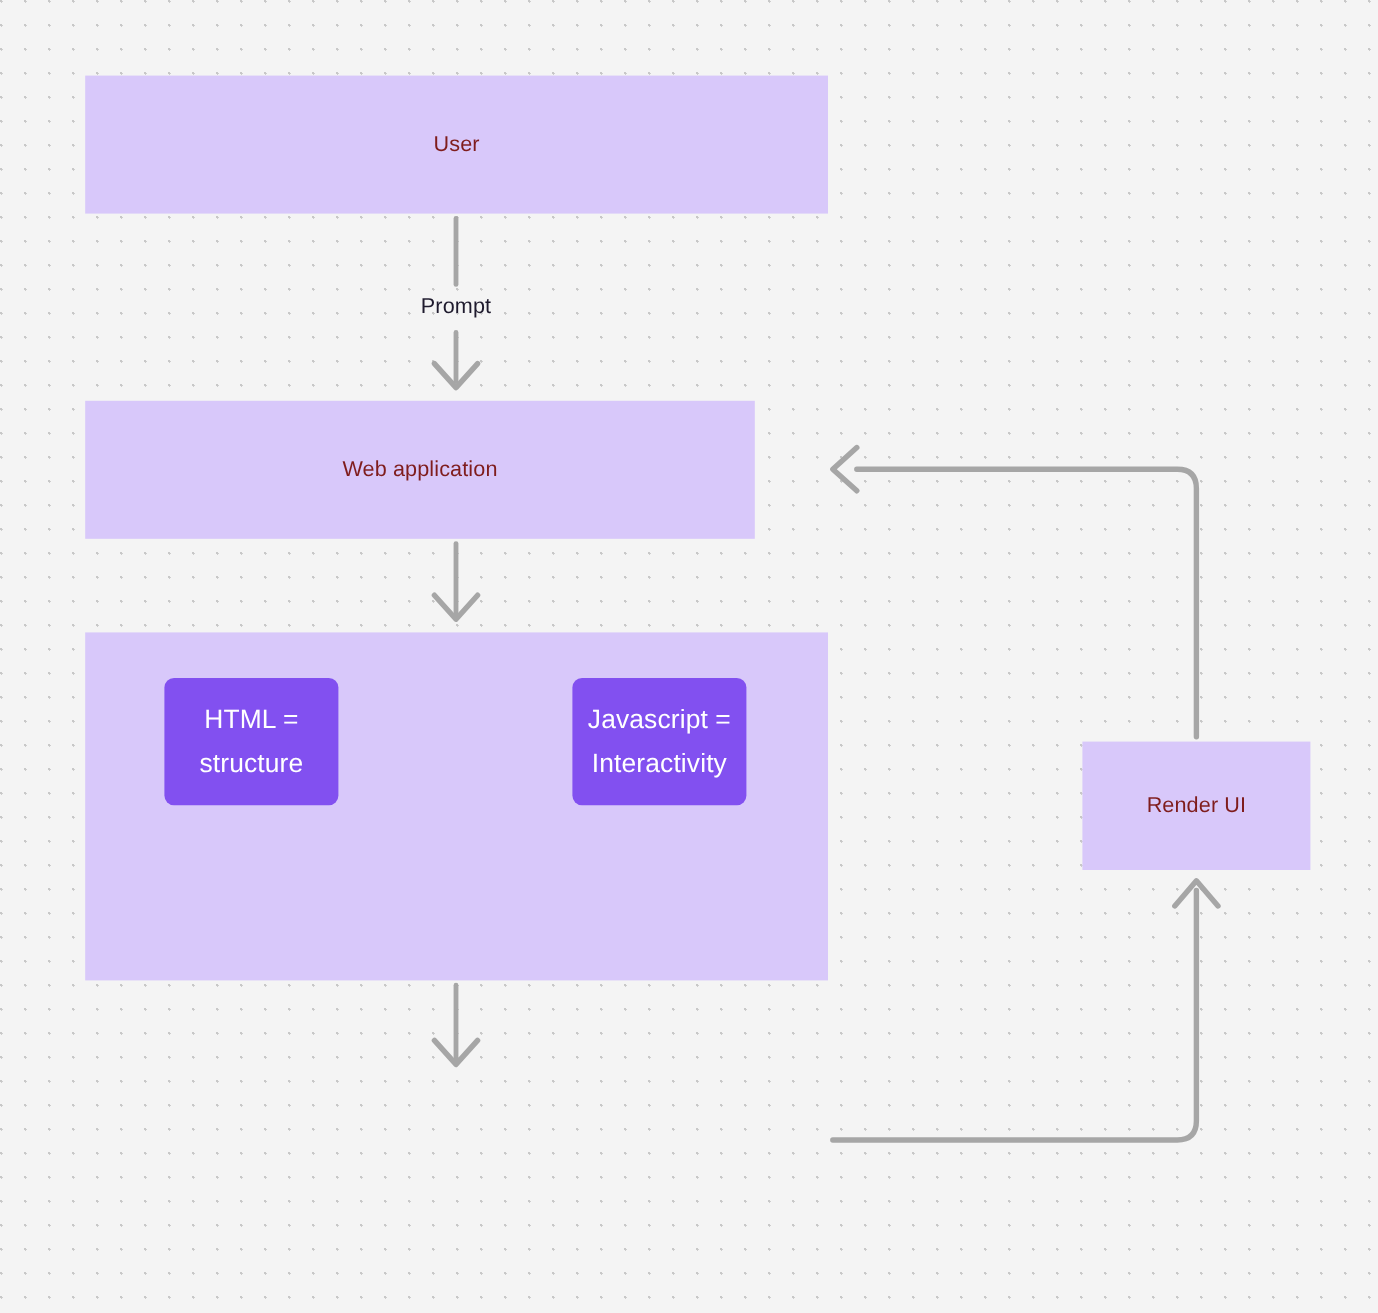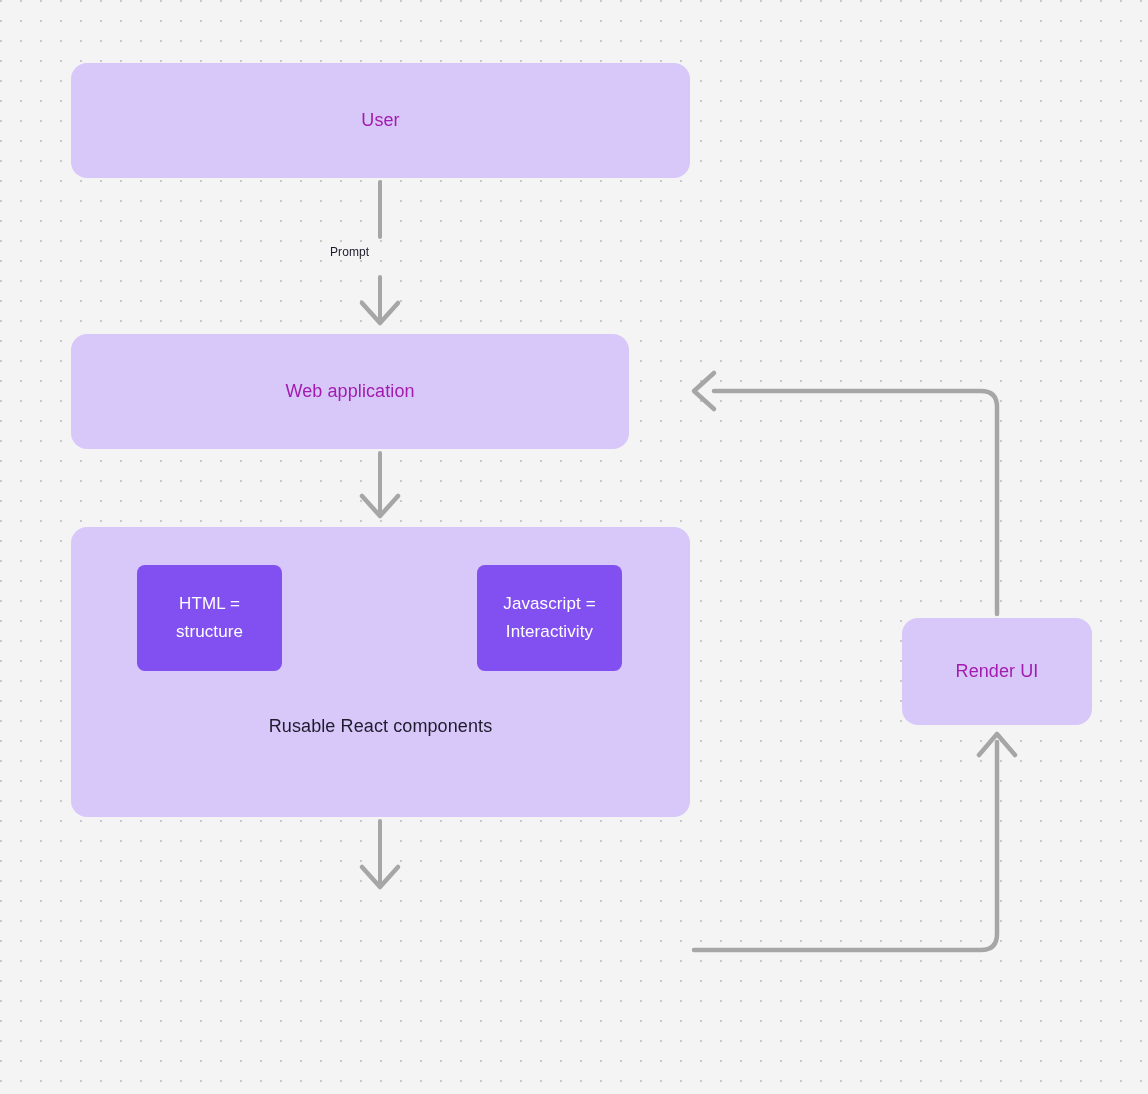--- a/index.html
+++ b/index.html
@@ -21,38 +21,38 @@
     background-color: #f4f4f4;
     background-image: radial-gradient(circle at 1px 1px, #c8c8c8 1.1px, rgba(0,0,0,0) 1.2px);
     background-size: 20px 20px;
     background-position: 0px 0px;
   }
 
   
   .node {
     position: absolute;
     box-sizing: border-box;
-    border-radius: 16px;
+    border-radius: 0;
     display: flex;
     align-items: center;
     justify-content: center;
     text-align: center;
-    color: #a21caf;
+    color: #7f1d1d;
     font-size: 18px;
     line-height: 1.32;
     letter-spacing: 0.1px;
     background: #d8c8fa;
     white-space: pre-line;
   }
 
   .node.chip {
     background: #8250f0;
     color: #ffffff;
     border-radius: 8px;
-    font-size: 17px;
+    font-size: 22px;
     line-height: 1.62;
     padding: 4px 8px;
   }
 
   
   #node-user          { left: 71px;  top: 63px;  width: 619px; height: 115px; }
   #node-web-app       { left: 71px;  top: 334px; width: 558px; height: 115px; }
   #node-components    { left: 71px;  top: 527px; width: 619px; height: 290px; }
   #node-vite          { left: 71px;  top: 898px; width: 619px; height: 115px; }
   #node-render-ui     { left: 902px; top: 618px; width: 190px; height: 107px; text-align: right; }
@@ -69,25 +69,25 @@
     width: 619px;
     text-align: center;
     font-size: 18px;
     color: #1f1b2e;
     letter-spacing: 0.1px;
   }
 
   
   .edge-label {
     position: absolute;
-    font-size: 12px;
+    font-size: 18px;
     color: #1f1b2e;
     background: transparent;
     letter-spacing: 0.1px;
-    text-align: left;
+    text-align: center;
   }
   #label-prompt { left: 330px; top: 245px; width: 100px; }
 
   
   #edges {
     position: absolute;
     left: 0;
     top: 0;
     width: 1148px;
     height: 1094px;
@@ -148,21 +148,20 @@
     <span>HTML =
 structure</span>
   </div>
 
 
   <div class="node chip" id="chip-js">
     <span>Javascript =
 Interactivity</span>
   </div>
 
-  <div id="components-caption">Rusable React components</div>
 
 
   <div class="node" id="node-render-ui">
     <span>Render UI</span>
   </div>
 
   <div class="edge-label" id="label-prompt">Prompt</div>
 
 </div>
 

